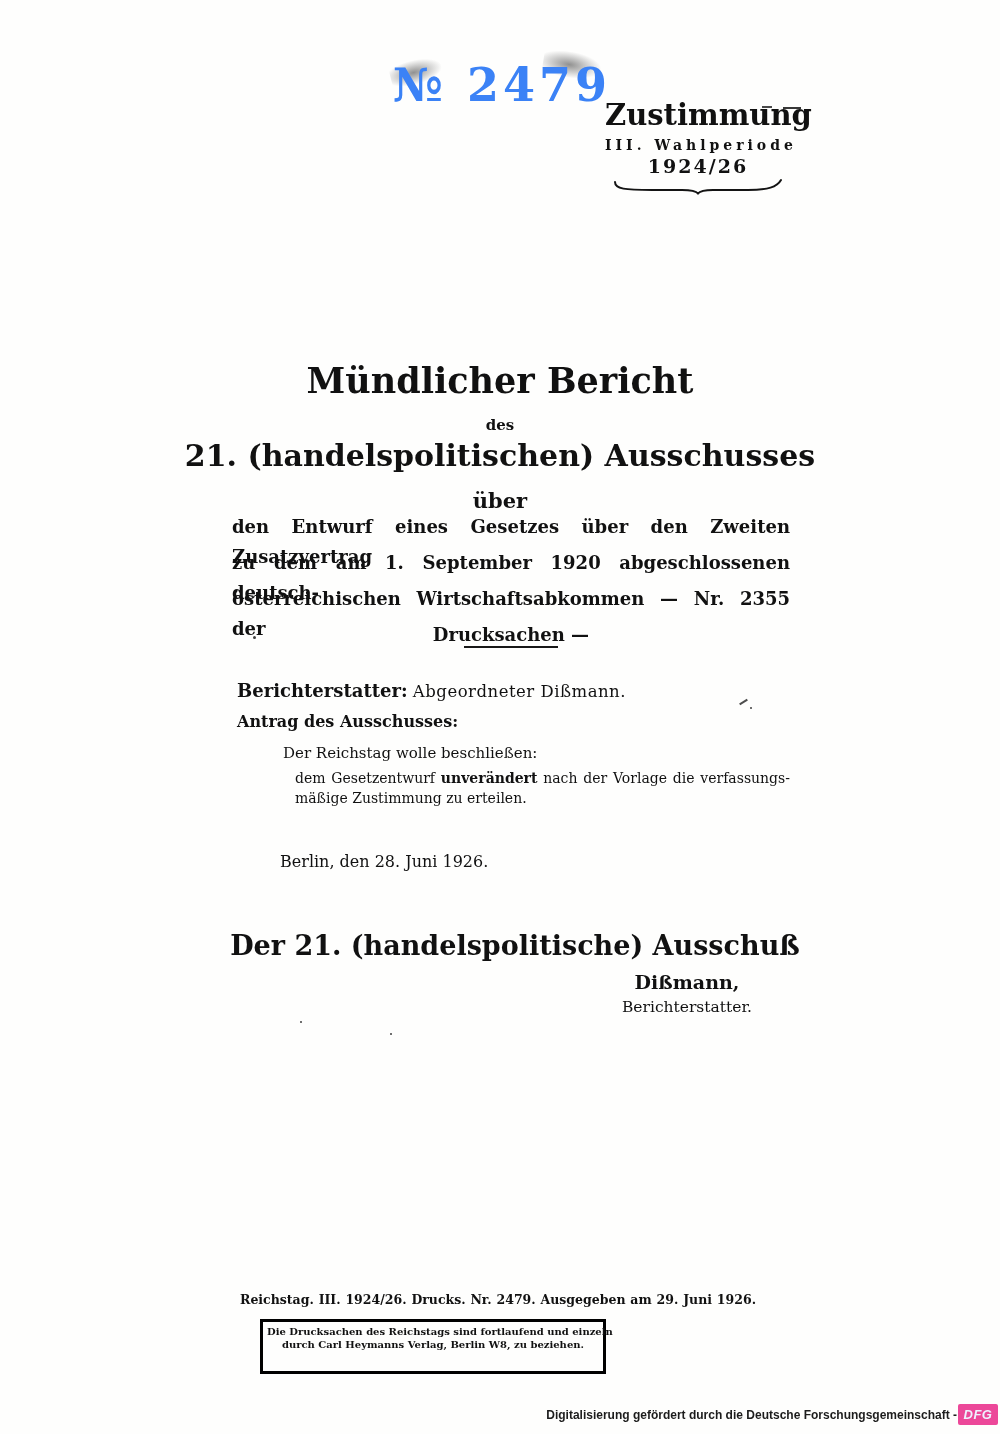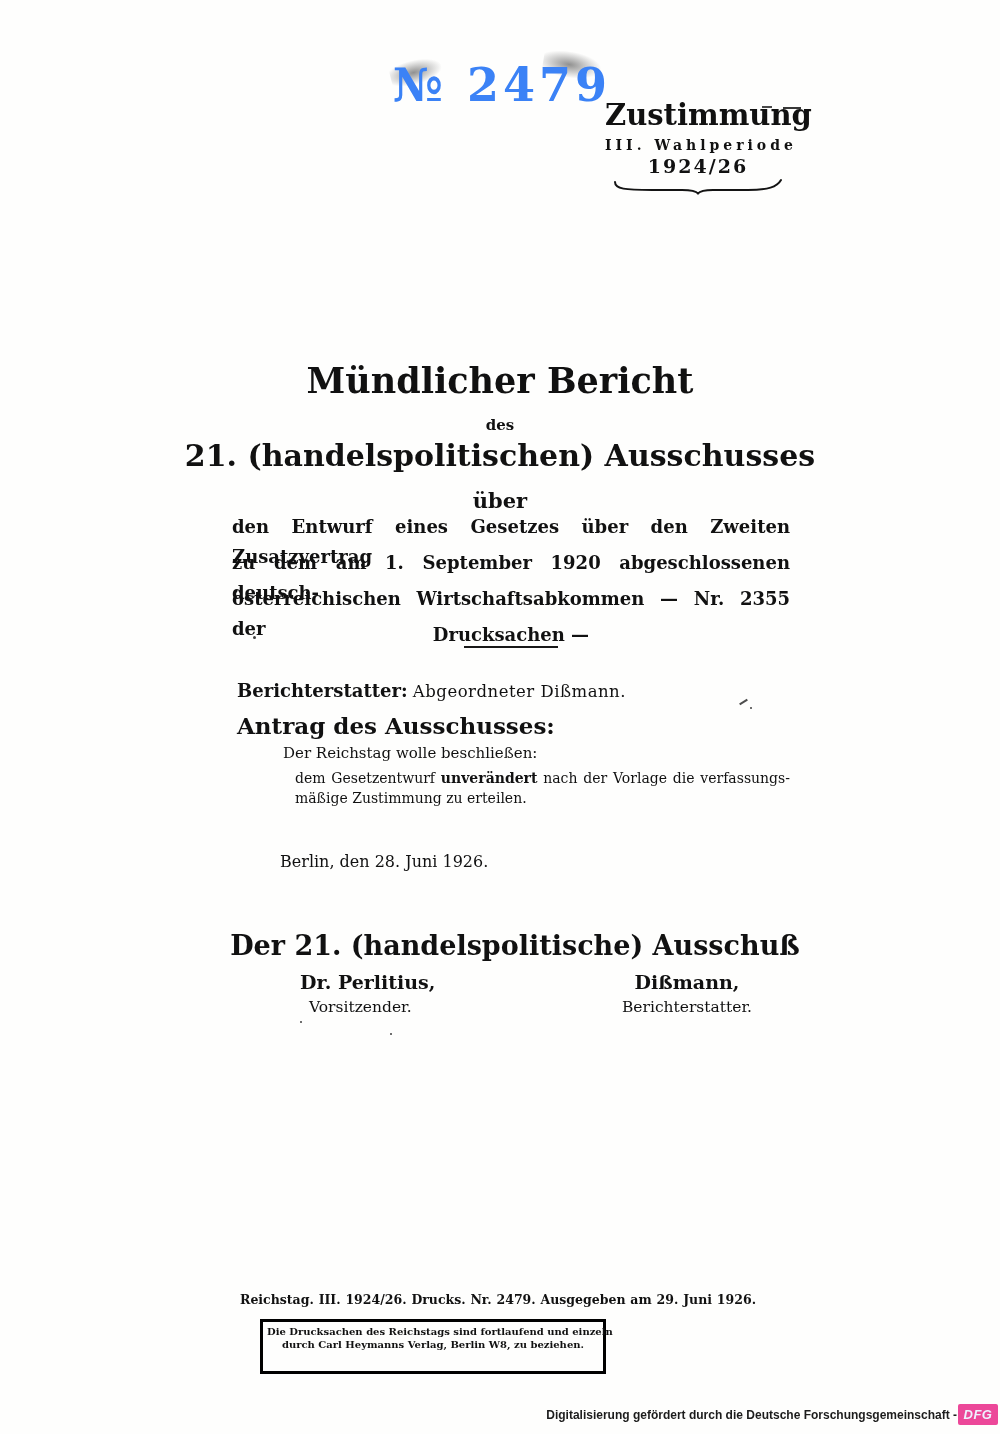--- a/index.html
+++ b/index.html
@@ -82,21 +82,21 @@
   }
   .divider-rule {
     left: 464px; top: 646px; width: 94px; height: 0;
     border-top: 2px solid #181818;
   }
 
   
   .rapporteur { left: 237px; top: 680px; width: 560px; font-size: 16.5px; }
   .rapporteur .lbl { font-weight: bold; font-size: 18px; }
   .rapporteur .val { letter-spacing: 0.5px; }
-  .motion-heading { left: 237px; top: 712px; font-size: 23px; font-weight: bold; }
+  .motion-heading { left: 237px; top: 712px; font-size: 16px; font-weight: bold; }
   .motion-intro   { left: 283px; top: 744px; font-size: 15px; }
   .motion-body {
     left: 295px; top: 768px; width: 495px;
     font-size: 14px; line-height: 20px;
   }
   .motion-body .l1 { text-align: justify; text-align-last: justify; }
   .motion-body .emph { font-weight: bold; }
 
   .dateline { left: 280px; top: 852px; font-size: 16px; }
 
@@ -217,24 +217,20 @@
   <div class="abs motion-intro">Der Reichstag wolle beschließen:</div>
   <div class="abs motion-body">
     <div class="l1"><span>dem Gesetzentwurf </span><span class="emph">unverändert</span><span> nach der Vorlage die verfassungs-</span></div>
     <div>mäßige Zustimmung zu erteilen.</div>
   </div>
 
   <div class="abs dateline">Berlin, den 28. Juni 1926.</div>
 
   <div class="abs committee-heading">Der 21. (handelspolitische) Ausschuß</div>
 
-  <div class="abs sig-left">
-    <div class="sig-name">Dr. Perlitius,</div>
-    <div class="sig-role">Vorsitzender.</div>
-  </div>
   <div class="abs sig-right">
     <div class="sig-name">Dißmann,</div>
     <div class="sig-role">Berichterstatter.</div>
   </div>
 
   <div class="abs imprint">Reichstag. III. 1924/26. Drucks. Nr. 2479. Ausgegeben am 29. Juni 1926.</div>
 
   <div class="abs notice-box">
     <div>Die Drucksachen des Reichstags sind fortlaufend und einzeln</div>
     <div>durch Carl Heymanns Verlag, Berlin W8, zu beziehen.</div>

